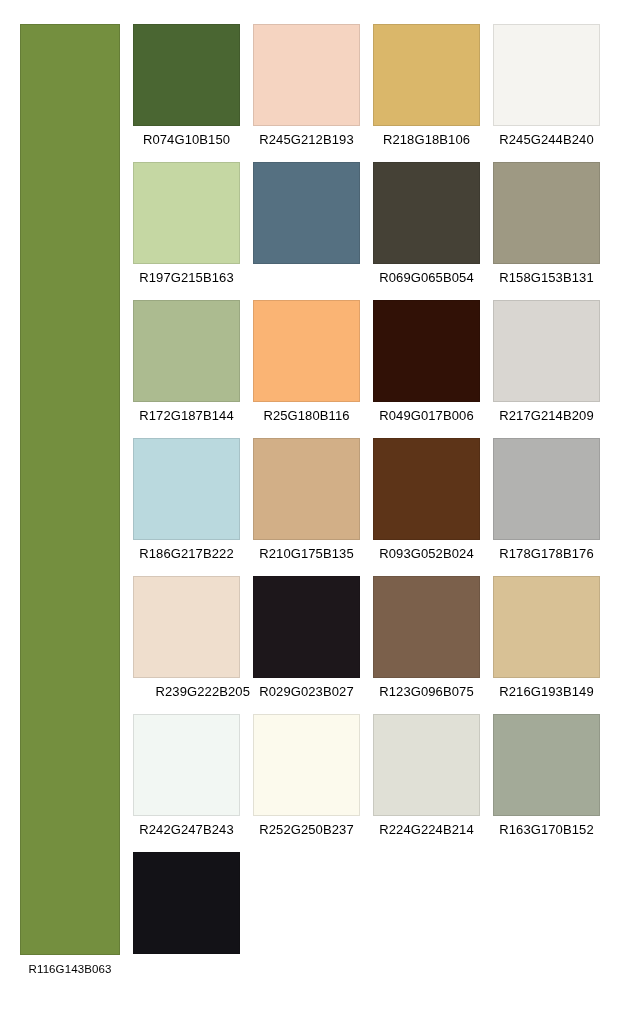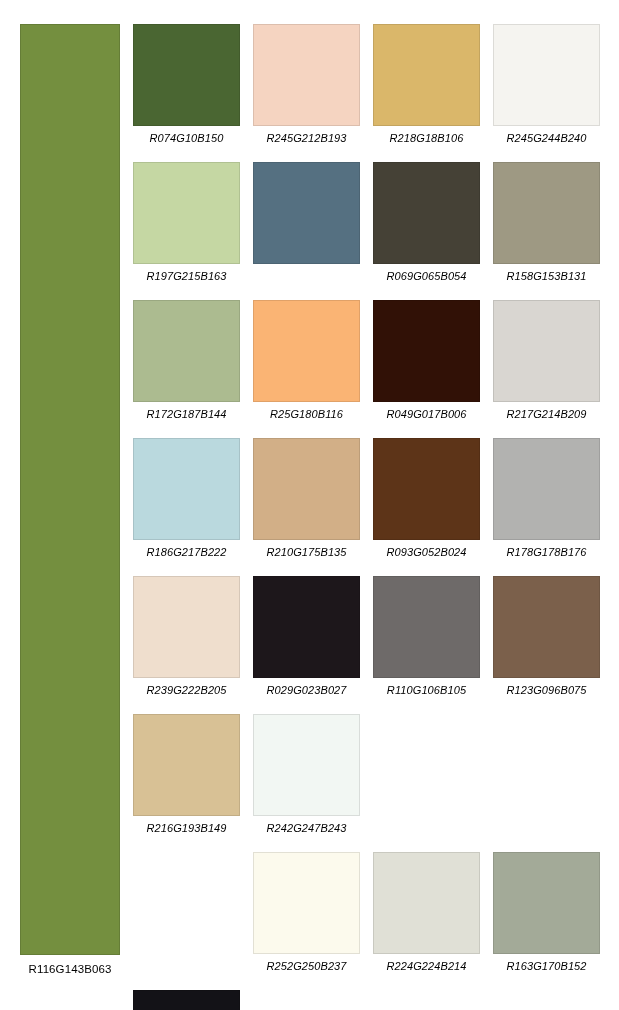--- a/index.html
+++ b/index.html
@@ -71,25 +71,24 @@
     height: 102px;
     border: 1px solid rgba(0,0,0,0.10);
   }
 
   .swatch-label {
     position: absolute;
     left: -10px;
     top: 108px;
     width: 127px;
     text-align: center;
-    font-size: 11px;
+    font-size: 13px;
     color: #000000;
     letter-spacing: 0.1px;
     white-space: nowrap;
-    font-style: italic;
   }
 </style>
 </head>
 <body>
 
 <div id="palette-page" style="background: rgb(255, 255, 255);">
 
   <div id="featured-column">
     <div id="featured-swatch" style="background: rgb(116, 143, 63);"></div>
     <div id="featured-label">R116G143B063</div>
@@ -155,29 +154,25 @@
       <div class="swatch-cell">
         <div class="swatch-chip" title="R093G052B024" style="background: rgb(93, 52, 24);"></div>
         <div class="swatch-label" style="color: rgb(0, 0, 0);">R093G052B024</div>
       </div>
       <div class="swatch-cell">
         <div class="swatch-chip" title="R178G178B176" style="background: rgb(178, 178, 176);"></div>
         <div class="swatch-label" style="color: rgb(0, 0, 0);">R178G178B176</div>
       </div>
       <div class="swatch-cell">
         <div class="swatch-chip" title="R239G222B205" style="background: rgb(239, 222, 205);"></div>
-        <div class="swatch-label" style="color: rgb(0, 0, 0);">R239G222B205</div>
+        <div class="swatch-label" style="color: rgb(0, 0, 0); text-align: right;">R239G222B205</div>
       </div>
       <div class="swatch-cell">
         <div class="swatch-chip" title="R029G023B027" style="background: rgb(29, 23, 27);"></div>
         <div class="swatch-label" style="color: rgb(0, 0, 0);">R029G023B027</div>
-      </div>
-      <div class="swatch-cell">
-        <div class="swatch-chip" title="R110G106B105" style="background: rgb(110, 106, 105);"></div>
-        <div class="swatch-label" style="color: rgb(0, 0, 0);">R110G106B105</div>
       </div>
       <div class="swatch-cell">
         <div class="swatch-chip" title="R123G096B075" style="background: rgb(123, 96, 75);"></div>
         <div class="swatch-label" style="color: rgb(0, 0, 0);">R123G096B075</div>
       </div>
       <div class="swatch-cell">
         <div class="swatch-chip" title="R216G193B149" style="background: rgb(216, 193, 149);"></div>
         <div class="swatch-label" style="color: rgb(0, 0, 0);">R216G193B149</div>
       </div>
       <div class="swatch-cell">

